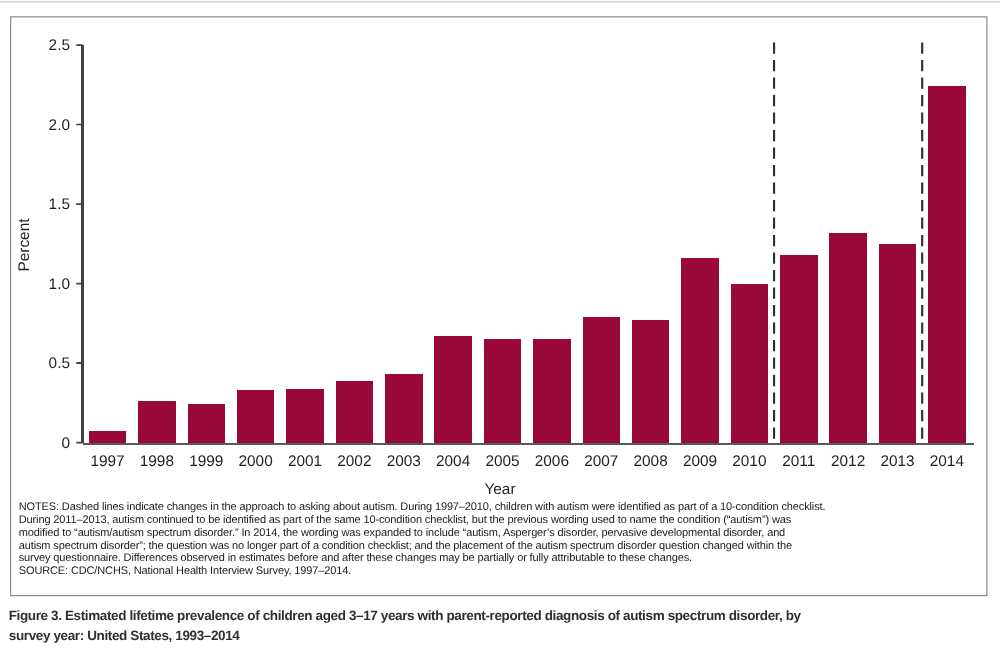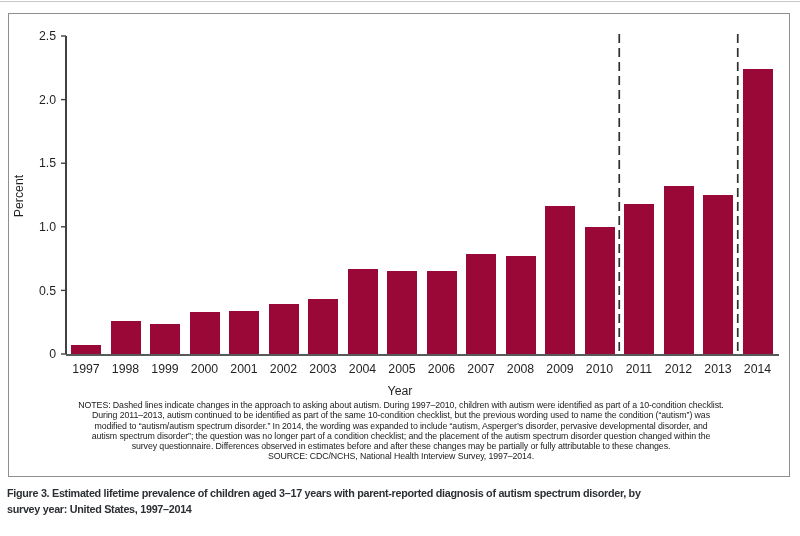--- a/index.html
+++ b/index.html
@@ -28,21 +28,20 @@
   }
   .chart-svg text { font-family: "Liberation Sans", sans-serif; }
   .notes {
     position: absolute; left: 6px; top: 386px;
     width: 772px;
     font-size: 8.8px;
     line-height: 10.3px;
     letter-spacing: -0.1px;
     white-space: pre;
     color: #1a1a1a;
-    text-align: center;
   }
   .caption {
     position: absolute; left: 7px; top: 485px;
     width: 790px;
     font-size: 10.8px;
     font-weight: bold;
     letter-spacing: -0.3px;
     line-height: 16px;
     white-space: pre;
     color: #2c3034;
@@ -112,13 +111,13 @@
     </svg>
   <div class="notes">NOTES: Dashed lines indicate changes in the approach to asking about autism. During 1997–2010, children with autism were identified as part of a 10-condition checklist.
 During 2011–2013, autism continued to be identified as part of the same 10-condition checklist, but the previous wording used to name the condition (“autism”) was
 modified to “autism/autism spectrum disorder.” In 2014, the wording was expanded to include “autism, Asperger’s disorder, pervasive developmental disorder, and
 autism spectrum disorder”; the question was no longer part of a condition checklist; and the placement of the autism spectrum disorder question changed within the
 survey questionnaire. Differences observed in estimates before and after these changes may be partially or fully attributable to these changes.
 SOURCE: CDC/NCHS, National Health Interview Survey, 1997–2014.</div>
 </div>
 
 <div class="caption">Figure 3. Estimated lifetime prevalence of children aged 3–17 years with parent-reported diagnosis of autism spectrum disorder, by
-survey year: United States, 1997–2014</div>
+survey year: United States, 1993–2014</div>
 
 </body></html>

